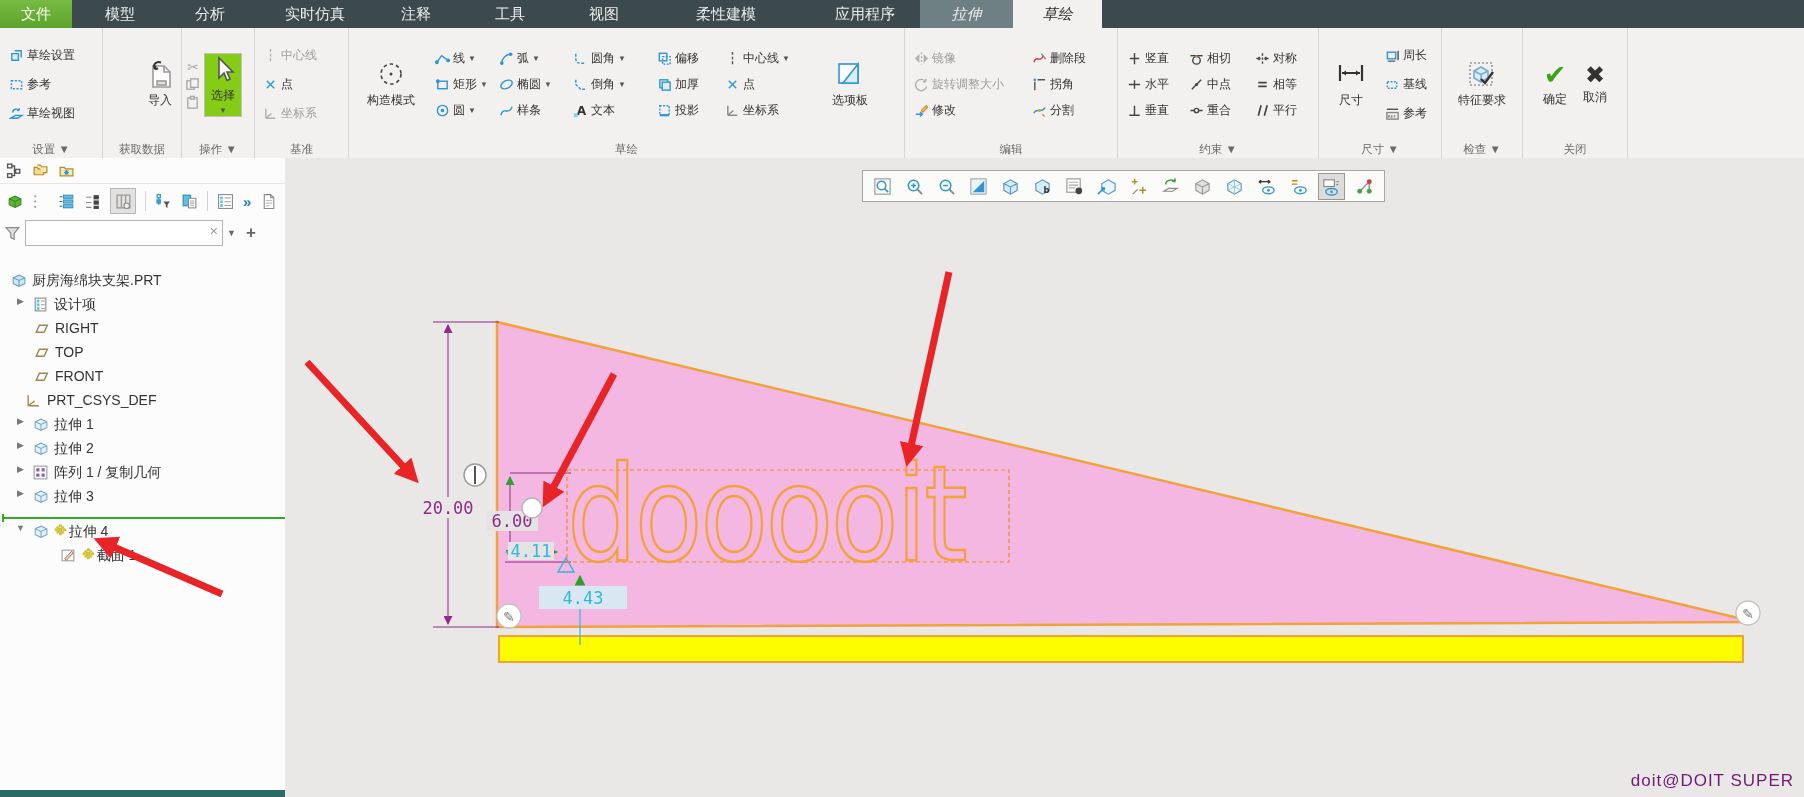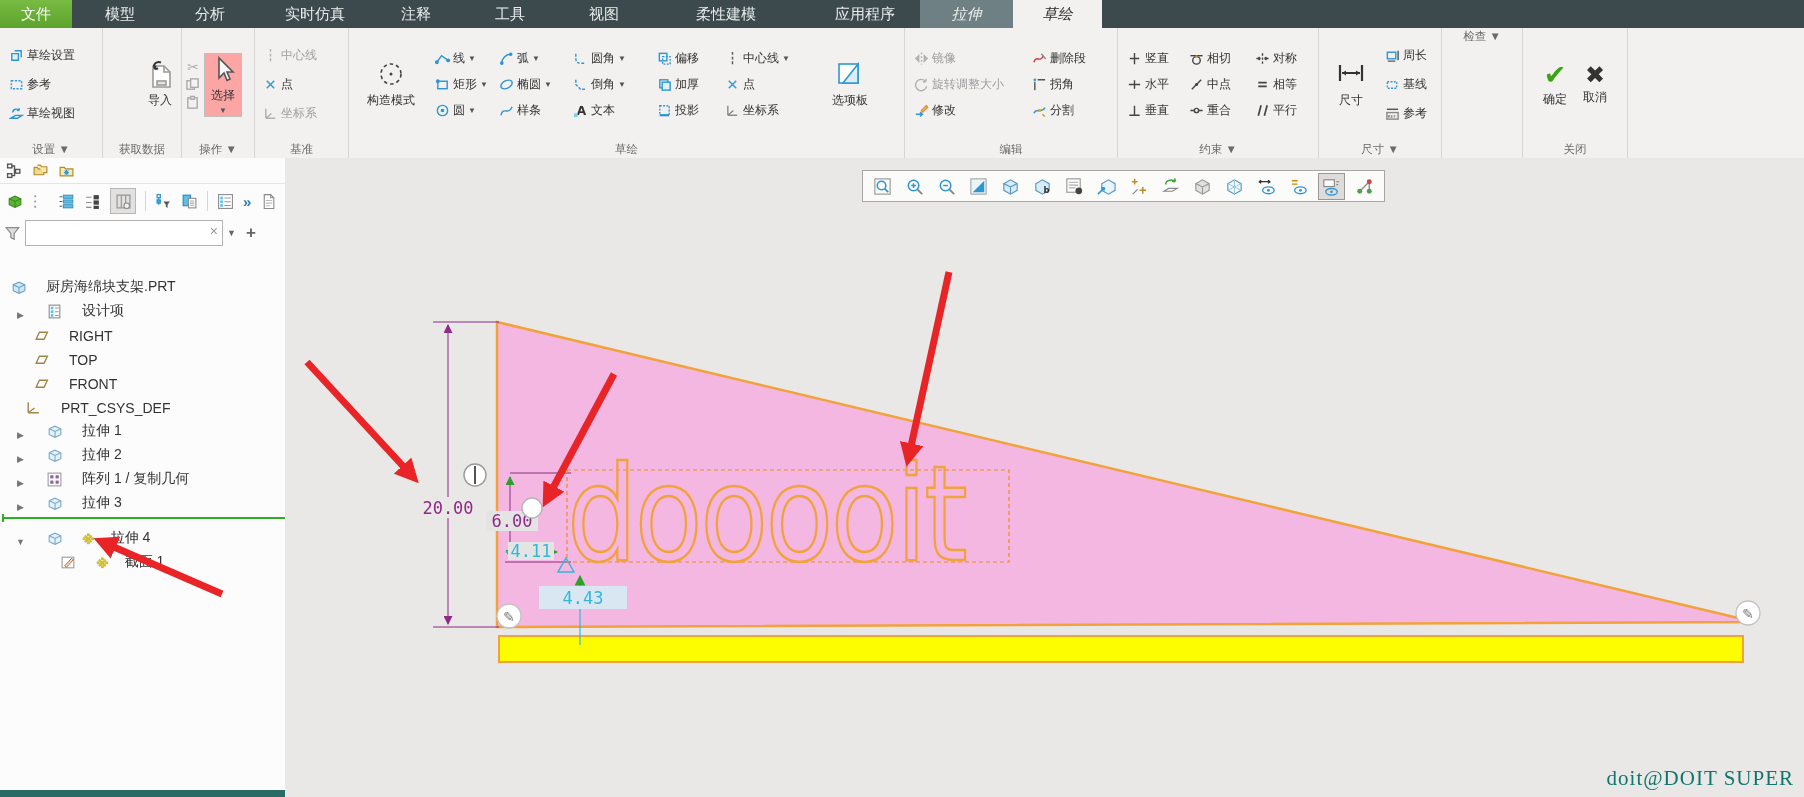--- a/index.html
+++ b/index.html
@@ -17,21 +17,21 @@
           border-bottom:4px solid #0c4a6e;display:flex;font-size:12px}
   .rgroup{flex:none;height:100%;border-right:1px solid #d8d6d3;display:flex;flex-direction:column}
   .gcontent{flex:1;display:flex;align-items:center;padding:2px 3px;gap:3px}
   .glabel{height:17px;line-height:16px;text-align:center;font-size:11.5px;color:#6a6a6a;white-space:nowrap}
   .vcol{display:flex;flex-direction:column;justify-content:center;gap:3px}
   .rbtn{display:flex;align-items:center;gap:3px;height:26px;padding:0 2px;white-space:nowrap;color:#333}
   .rbtn.dis{color:#9e9e9e}
   .rbtn.dis .ic *{stroke:#b0b0b0!important}
   .rbig{display:flex;flex-direction:column;align-items:center;justify-content:center;gap:2px;
         text-align:center;color:#333;white-space:nowrap;padding:1px 3px}
-  .rbig.framed{border:1px solid #c2c0be;background:#fca5a5}
+  .rbig.framed{border:1px solid #c2c0be;background:#84cc16}
   .dd{font-size:8px;color:#555}
   .ic{width:15px;height:15px;flex:none}
   .ic *{stroke:#2e96d3;stroke-width:1.5;fill:none}
   .icL{width:30px;height:30px;flex:none}
   .icL *{stroke:#2e96d3;stroke-width:1.6;fill:none}
   .grid5{display:grid;grid-auto-flow:column;grid-template-rows:repeat(3,26px);
          grid-template-columns:64px 74px 84px 68px 92px;align-items:center}
   .grid2{display:grid;grid-auto-flow:column;grid-template-rows:repeat(3,26px);
          grid-template-columns:118px 78px;align-items:center}
   .grid3{display:grid;grid-auto-flow:column;grid-template-rows:repeat(3,26px);
@@ -42,35 +42,35 @@
              border-right:1px solid #c9c9c9;font-size:14px;overflow:hidden}
   .ttools{display:flex;align-items:center;gap:9px;padding:4px 6px}
   .tsep{width:1px;height:20px;background:#d5d5d5}
   .tbtn{display:flex;align-items:center;justify-content:center;width:24px;height:24px}
   .tbtn.pressed{background:#e2e1e0;border:1px solid #b9b7b5}
   #searchrow{display:flex;align-items:center;gap:4px;padding:2px 4px}
   #searchbox{position:relative;width:196px;height:24px;border:1px solid #b5b3b1;background:#fff}
   #searchbox input{width:170px;height:20px;border:none;outline:none;font-size:13px;padding:1px 4px}
   .clearx{position:absolute;right:4px;top:2px;color:#999;font-size:14px}
   #treelist{margin-top:24px}
-  .trow{display:flex;align-items:flex-end;height:24px;gap:19px;color:#333}
+  .trow{display:flex;align-items:flex-start;height:24px;gap:5px;color:#333}
   .exp{width:13px;font-size:9px;color:#777;text-align:center;flex:none}
   .tic{width:17px;height:17px;flex:none}
   .badge{color:#d8c718;font-weight:bold;font-size:13px;text-shadow:0 0 1px #8a7a00;margin-right:-3px}
   #insertline{height:2px;background:#2fae24;margin:5px 0 4px 2px;position:relative}
   #insertline::before{content:"";position:absolute;left:0;top:-3px;width:2px;height:8px;background:#2fae24}
   
   #canvas{position:absolute;left:285px;top:158px;width:1519px;height:639px;background:#e9e8e7}
   #gtoolbar{position:absolute;left:577px;top:12px;height:30px;background:#fbfbfa;
             border:1px solid #a8a6a4;display:flex;align-items:center;gap:7px;padding:0 7px;z-index:5}
   .gic{width:21px;height:21px;flex:none}
   .gwrap{display:flex;align-items:center;justify-content:center;width:25px;height:25px}
   .gwrap.pressed{background:#dddcda;border:1px solid #9a9896}
-  #watermark{position:absolute;right:10px;bottom:6px;font-family:Liberation Serif, serif;
-             font-size:21px;color:#0f766e;letter-spacing:1px;z-index:2}
+  #watermark{position:absolute;right:10px;bottom:6px;font-family:Liberation Sans, sans-serif;
+             font-size:17px;color:#701a75;letter-spacing:1px;z-index:2}
   #bottombar{position:absolute;left:0;bottom:0;width:285px;height:7px;background:#2a6b66;z-index:8}
   
   .dimp{font-family:"DejaVu Sans Mono",monospace;font-size:17px;fill:#8e2a87}
   .dimc{font-family:"DejaVu Sans Mono",monospace;font-size:17px;fill:#35b7d9}
   .sktext{font-family:"DejaVu Sans",sans-serif;font-size:132px;letter-spacing:-3px;
           fill:none;stroke:#f1a23b;stroke-width:2.6px}
   #overlay{position:absolute;left:0;top:0;z-index:100;pointer-events:none}
 </style>
 </head>
 <body>
@@ -462,20 +462,31 @@
               <text x="3" y="12.8" style="stroke:none;fill:#555;font:4.6px 'DejaVu Sans'">REF</text>
             </svg>
             <span>参考</span>
           </div>
       </div>
     </div>
     <div class="glabel">尺寸 ▼</div>
   </div>
 
   <div class="rgroup" style="width:80px">
+    <div class="gcontent" style="justify-content:center">
+      <div class="rbig">
+        <svg class="icL" viewBox="0 0 30 30">
+            <rect x="3" y="3" width="22" height="22" stroke-dasharray="2,2" style="stroke:#999"></rect>
+            <path d="M7,11 L14,7 L21,11 L21,18 L14,22 L7,18 Z" style="fill:#d6ecf9;stroke:#7aaccb"></path>
+            <path d="M7,11 L14,14.5 L21,11 M14,14.5 L14,22" style="stroke:#7aaccb"></path>
+            <path d="M14,19 L18,23 L26,12" style="stroke:#333;stroke-width:2.4"></path>
+          </svg>
+        <span>特征要求</span>
+        </div>
+    </div>
     <div class="glabel">检查 ▼</div>
   </div>
 
   <div class="rgroup" style="width:104px">
     <div class="gcontent" style="justify-content:center;gap:10px">
       <div class="rbig">
         <span class="glyph" style="font-size:27px;width:auto;color:#3aa413;font-weight:bold">✔</span>
         <span>确定</span>
         </div>
       <div class="rbig">

